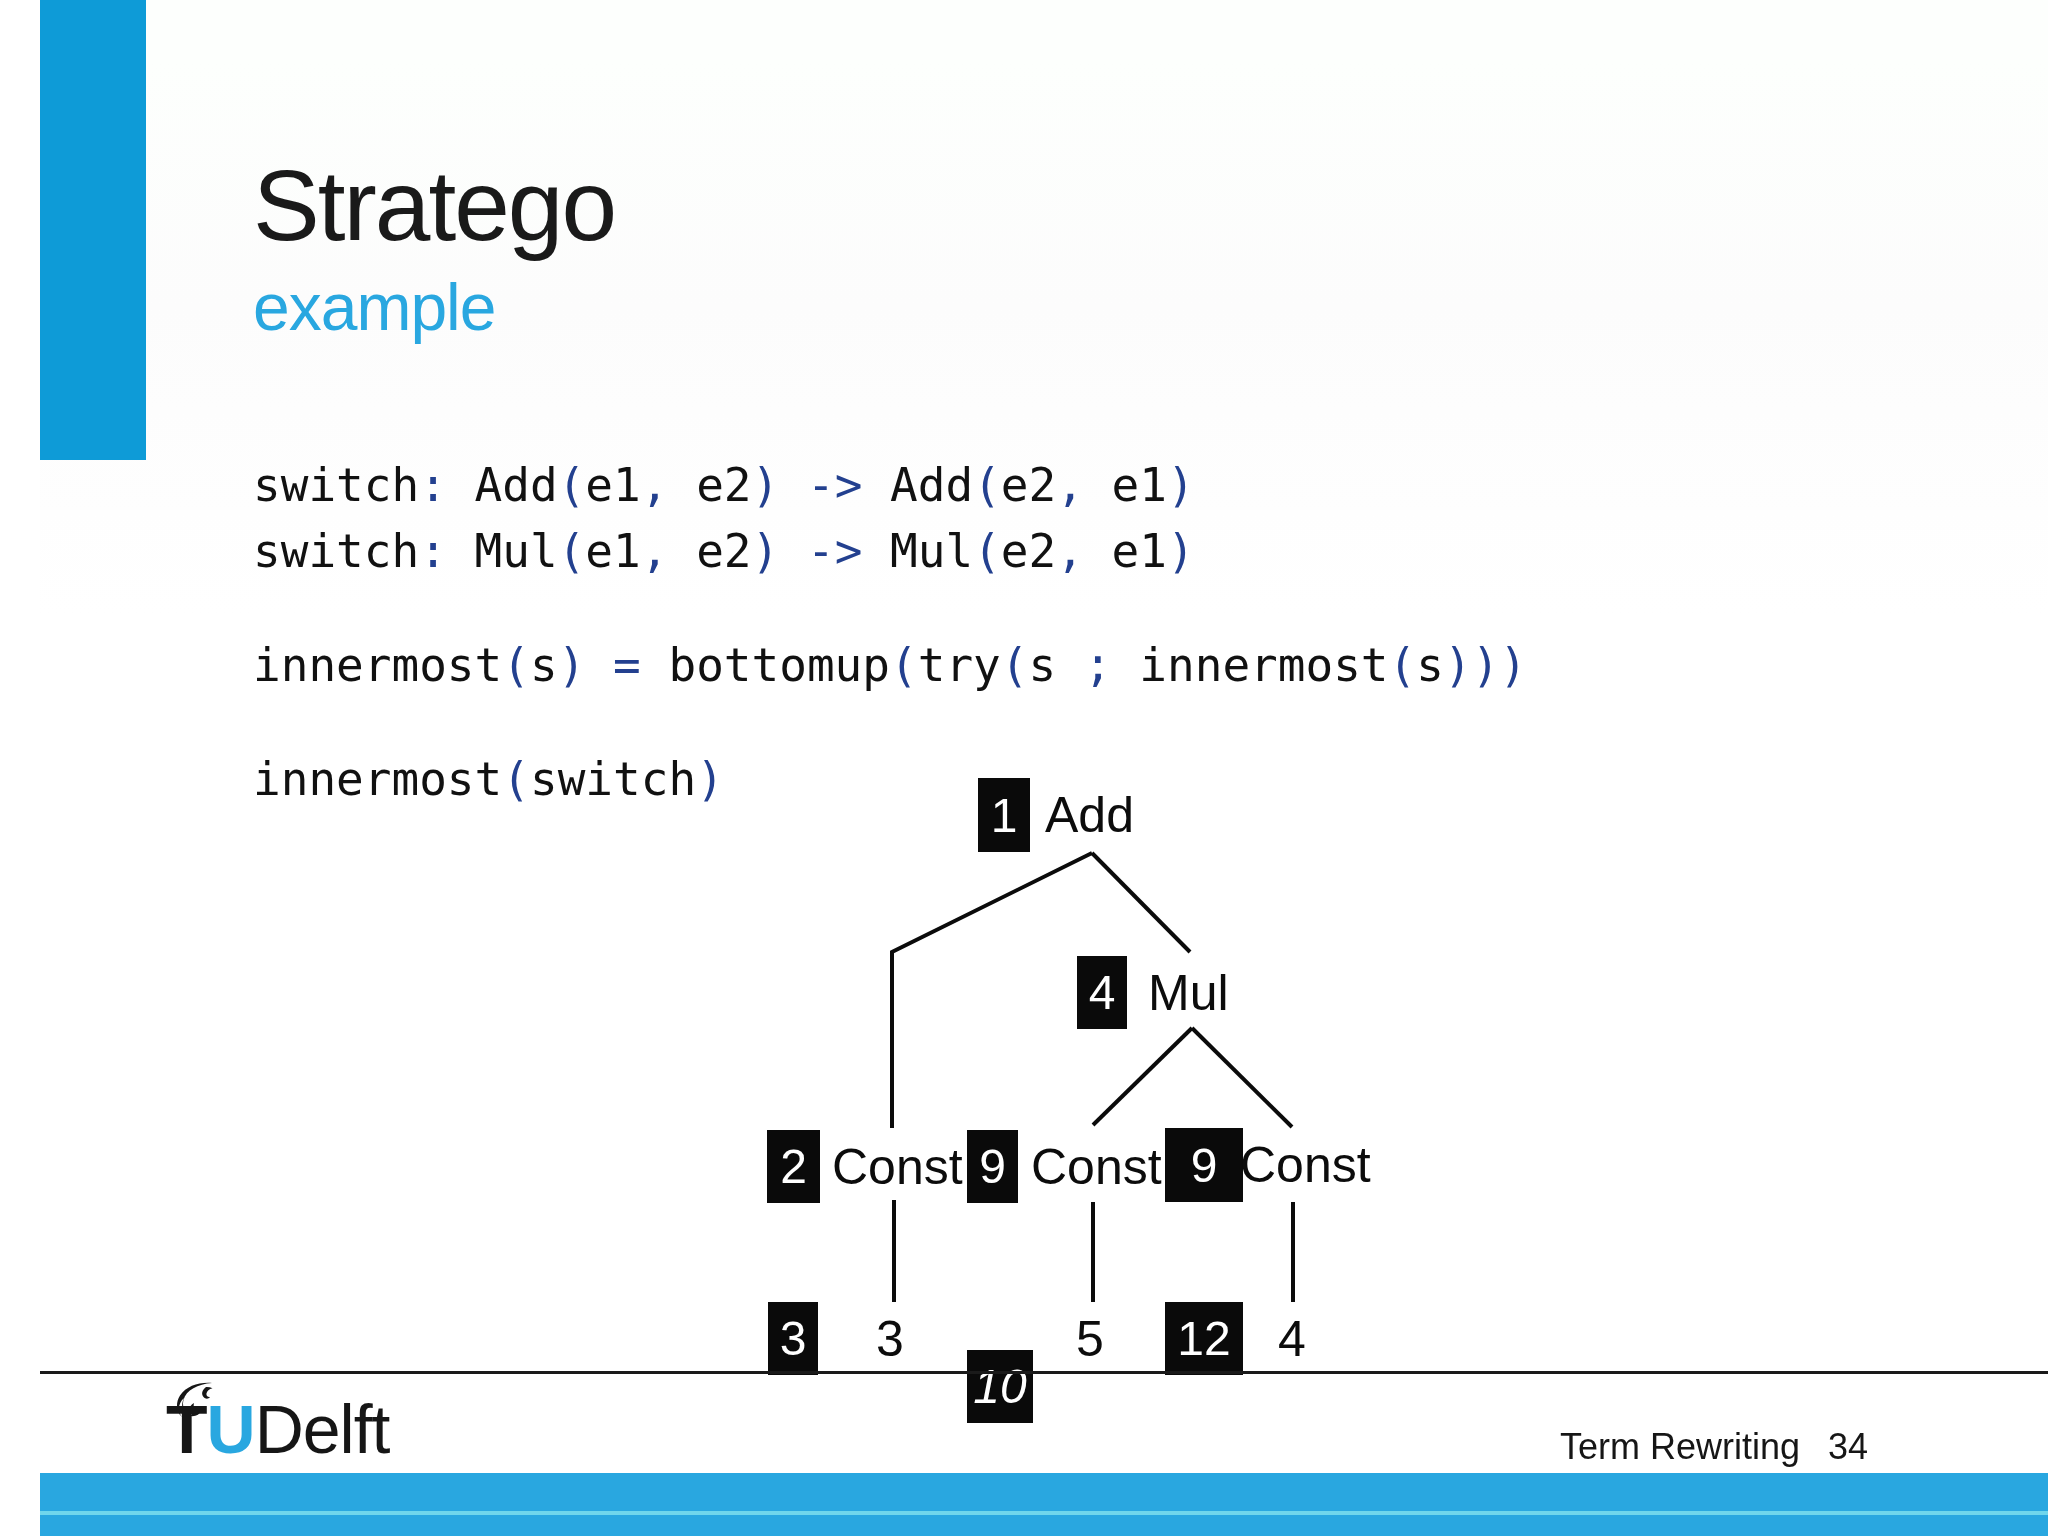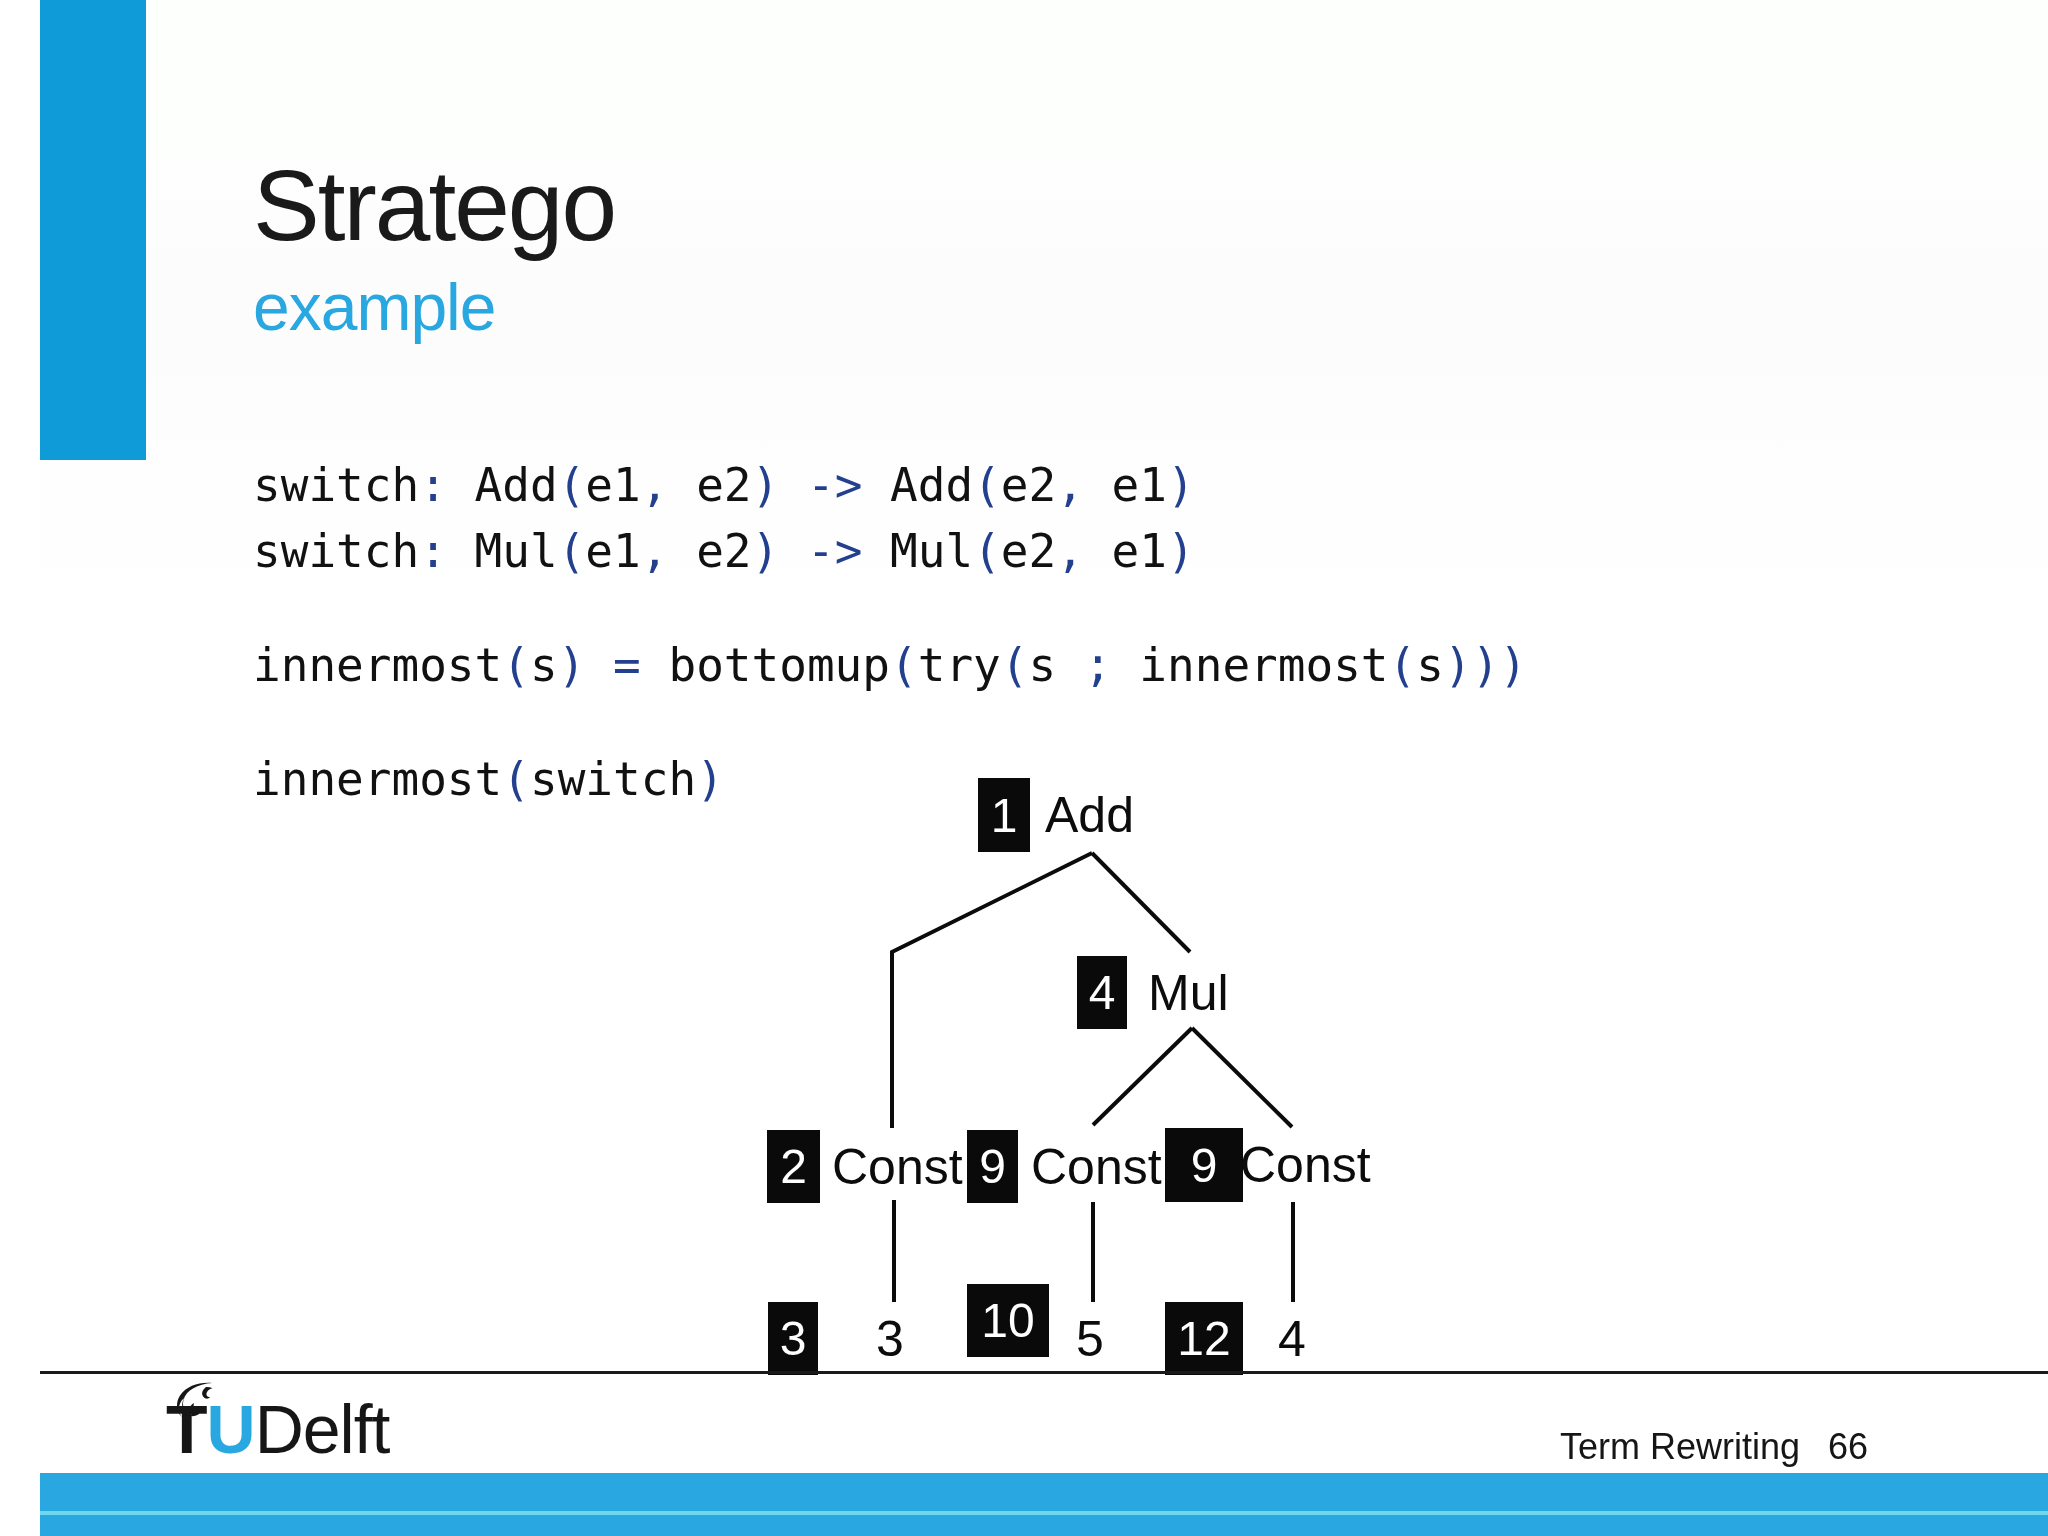--- a/index.html
+++ b/index.html
@@ -113,37 +113,37 @@
       <div class="tree-box" style="left: 1037px; top: 956px; width: 50px; height: 73px;">4</div>
       <div class="tree-label" style="left: 1108px; top: 962px;">Mul</div>
       <div class="tree-box" style="left: 727px; top: 1130px; width: 53px; height: 73px;">2</div>
       <div class="tree-label" style="left: 792px; top: 1136px;">Const</div>
       <div class="tree-box" style="left: 927px; top: 1130px; width: 51px; height: 73px;">9</div>
       <div class="tree-label" style="left: 991px; top: 1136px;">Const</div>
       <div class="tree-box" style="left: 1125px; top: 1128px; width: 78px; height: 74px;">9</div>
       <div class="tree-label" style="left: 1200px; top: 1134px;">Const</div>
       <div class="tree-box" style="left: 728px; top: 1302px; width: 50px; height: 73px;">3</div>
       <div class="tree-label" style="left: 836px; top: 1308px;">3</div>
-      <div class="tree-box" style="left: 927px; top: 1284px; width: 82px; height: 73px;">10</div>
+      <div class="tree-box" style="left: 927px; top: 1350px; width: 66px; height: 73px; font-style: italic;">10</div>
       <div class="tree-label" style="left: 1036px; top: 1308px;">5</div>
       <div class="tree-box" style="left: 1125px; top: 1302px; width: 78px; height: 73px;">12</div>
       <div class="tree-label" style="left: 1238px; top: 1308px;">4</div>
     </div>
 
   <div class="divider"></div>
 
   <div class="footer-logo">
     <svg class="flame" width="44" height="44" viewBox="0 0 44 44">
       <path fill="#161616" d="M36 2 C22 3 10 9 7.5 19 C5.5 27 10 33 16 34 C12.5 30 13 24.5 18 22 C16.5 27.5 20.5 31 25 29.5 C24 34 18 36.5 12.5 34.5 C6 31.8 4.5 24 8 17 C2.5 22 1 30 6 36 C0.5 31.5 -1 22.5 4 14.5 C10.5 5 23 1 36 2 Z"></path>
       <path fill="#161616" d="M30 6 C26 9 25 13 27.5 16 C29.5 18.3 32.5 18.2 34 16 C31.5 16.2 30 14.5 30.5 12.2 C31 10 33 8 36.5 7.2 C34.5 6.2 32 5.8 30 6 Z"></path>
     </svg>
     <div class="logo-text"><span class="logo-t">T</span><span class="logo-u">U</span><span class="logo-delft">Delft</span></div>
   </div>
 
   <div class="footer-right">
-    <span>Term Rewriting</span><span class="footer-page">66</span>
+    <span>Term Rewriting</span><span class="footer-page">34</span>
   </div>
 
   <div class="bottom-bar">
     <div class="stripe"></div>
   </div>
 
 </div>
 
 </body></html>

